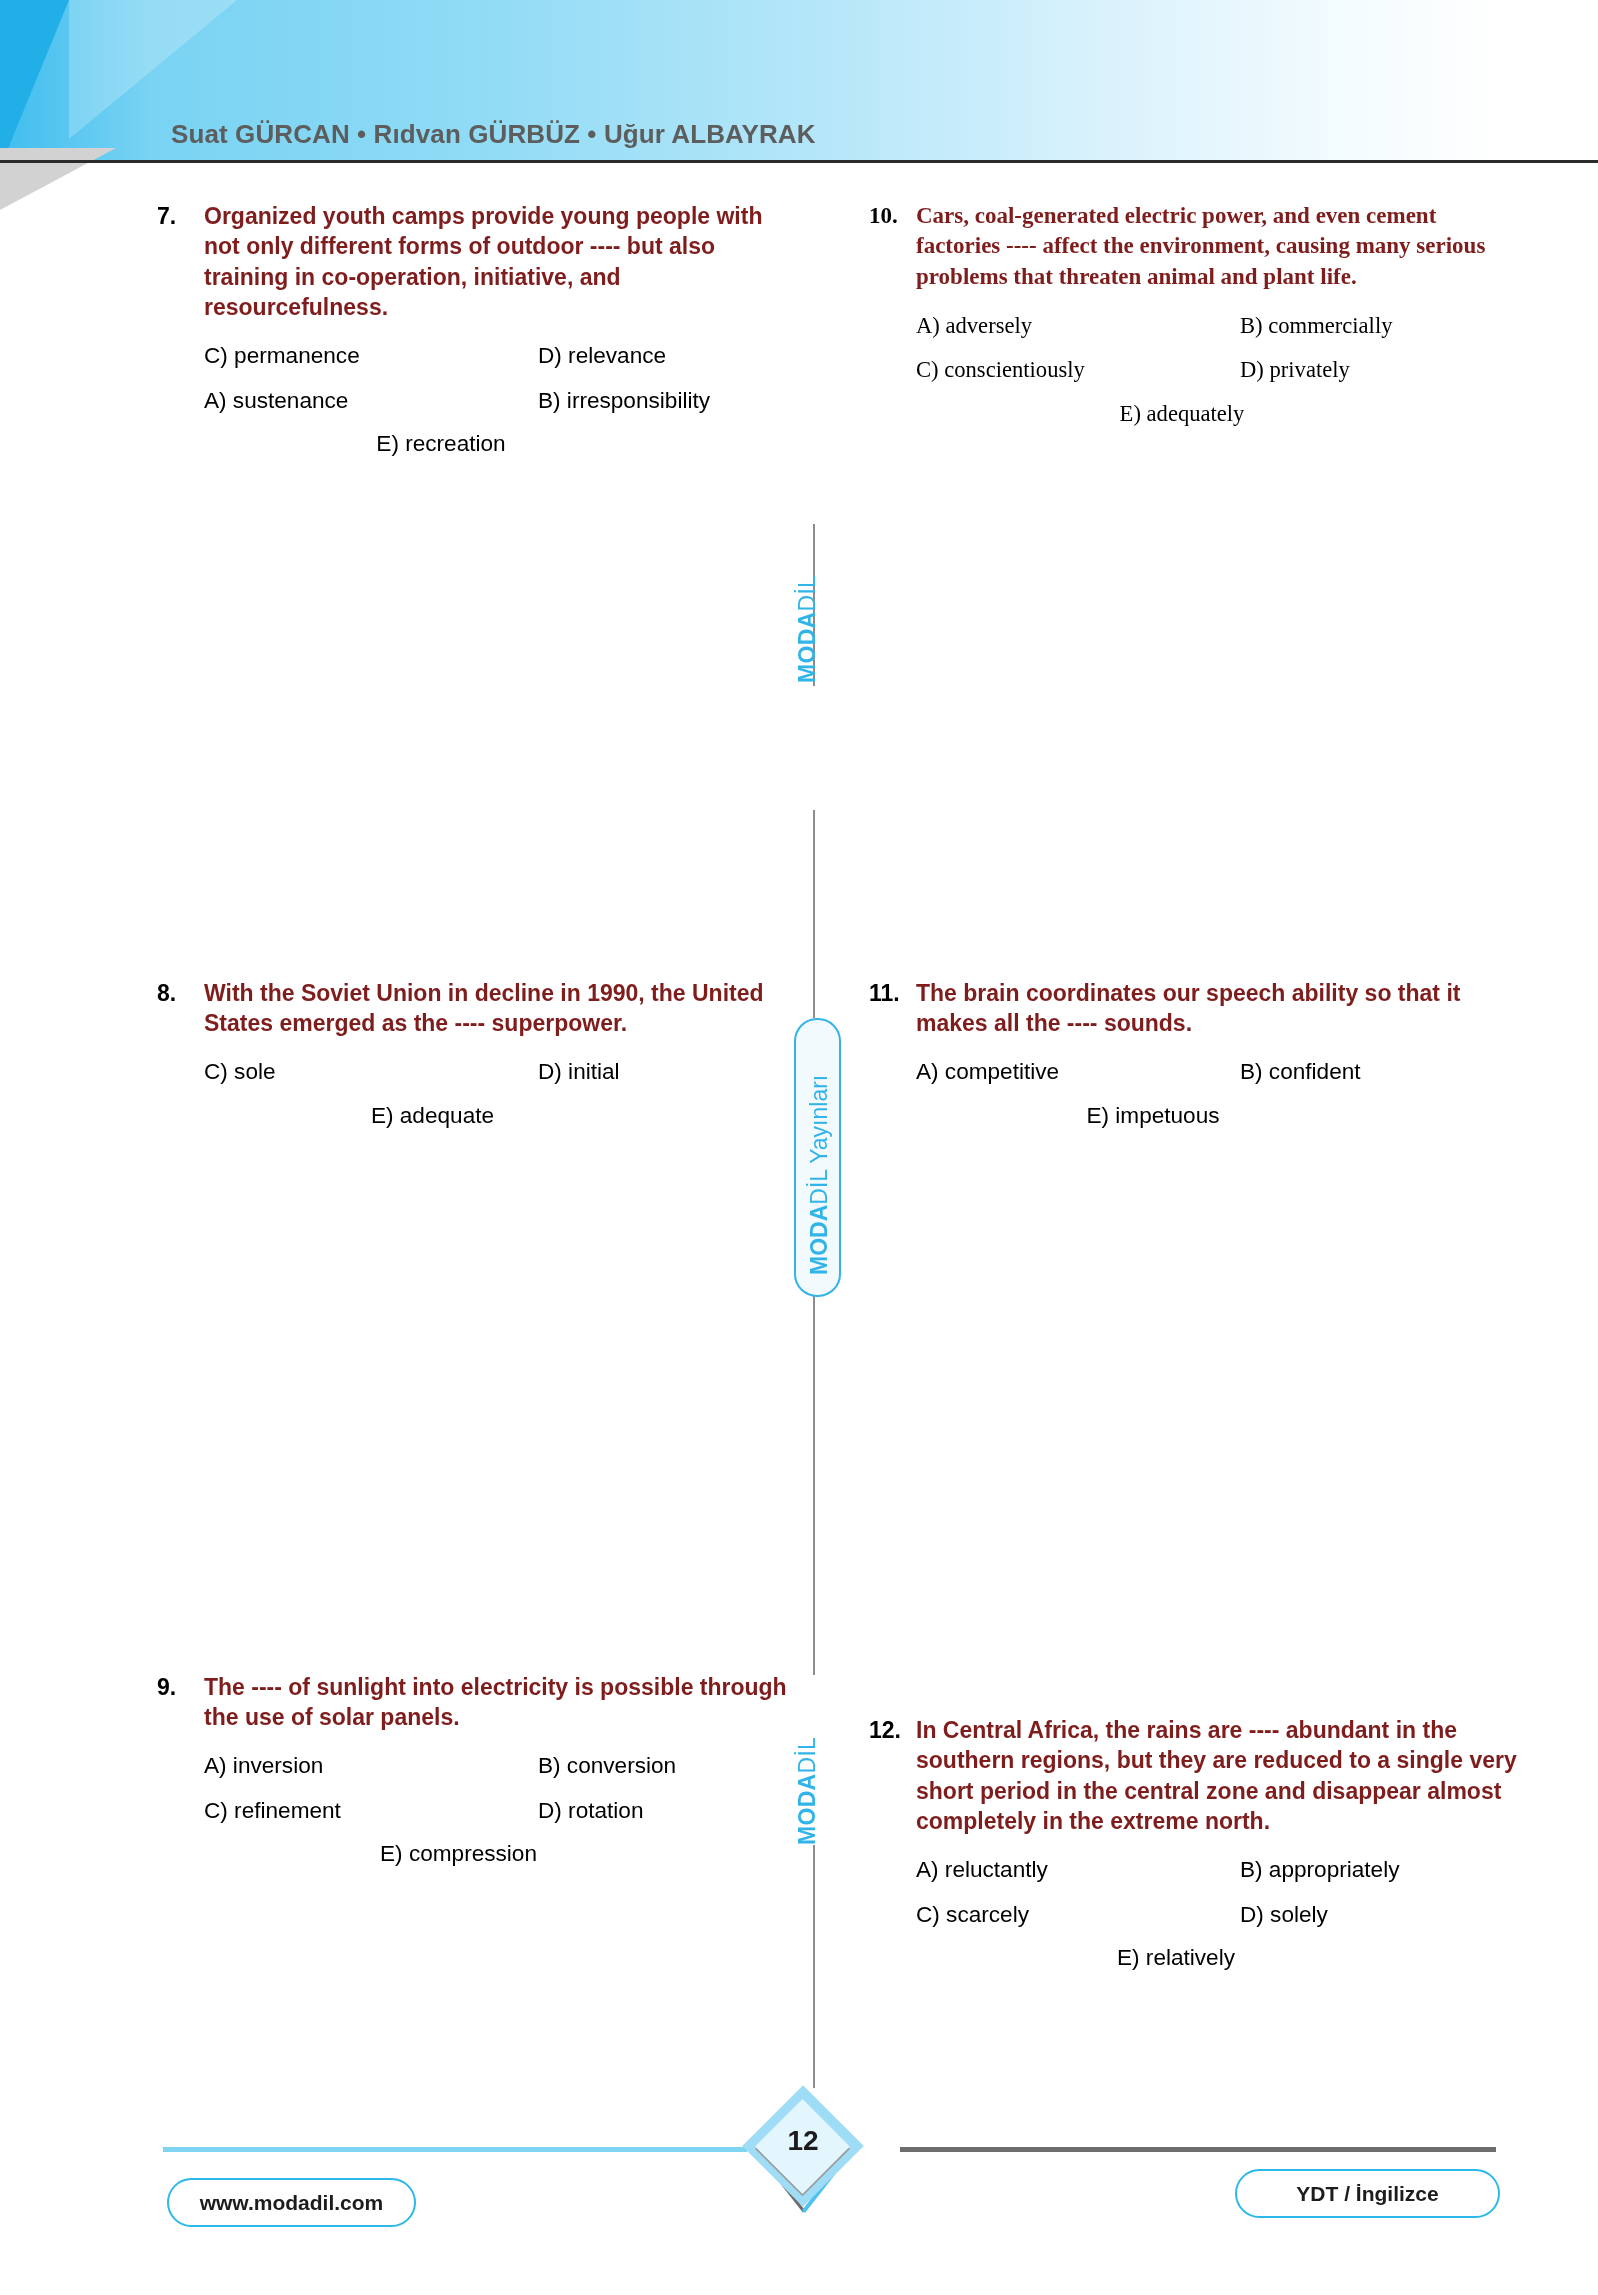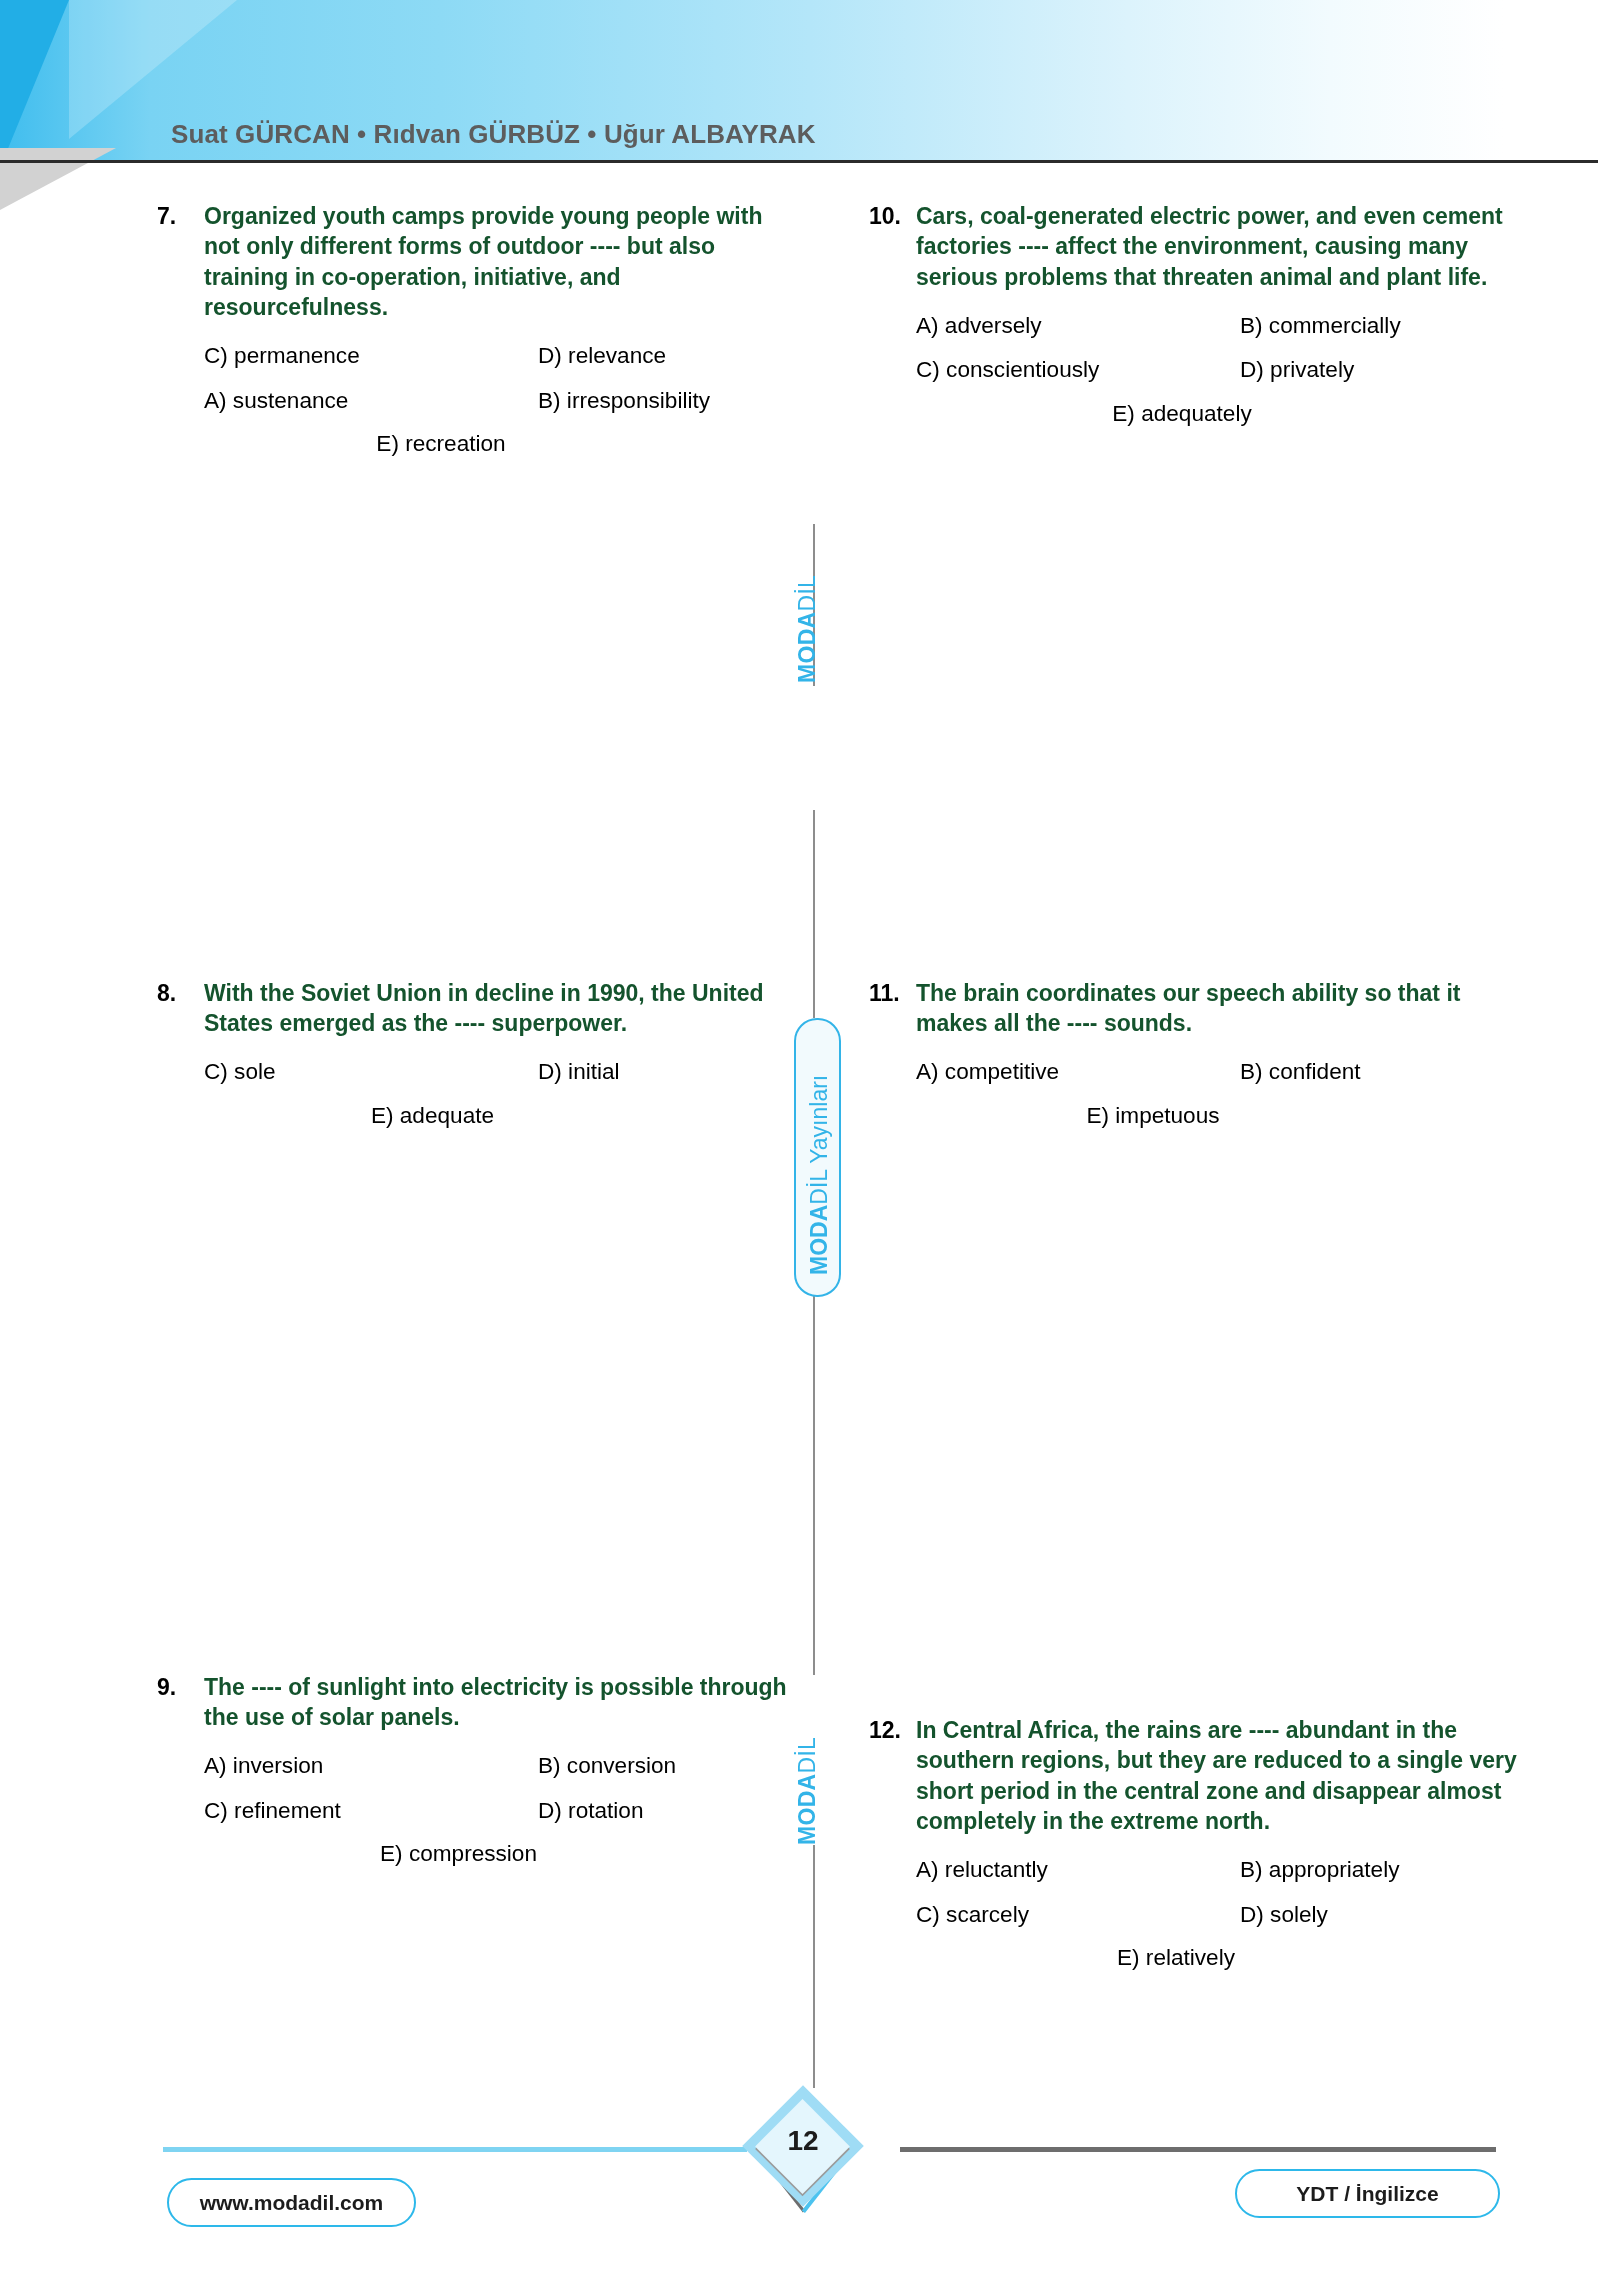--- a/index.html
+++ b/index.html
@@ -150,21 +150,21 @@
     font-size: 23px;
     font-weight: bold;
     color: #000000;
     width: 47px;
     flex: 0 0 47px;
     line-height: 1.32;
   }
   .q-stem {
     font-size: 23px;
     font-weight: bold;
-    color: #14532d;
+    color: #7f1d1d;
     line-height: 1.32;
     flex: 1 1 auto;
   }
 
   .opts {
     margin-top: 19.7px;
     padding-left: 47px;
   }
   .opt-row {
     display: flex;
@@ -183,21 +183,21 @@
     justify-content: center;
     margin-top: 3.5px;
     padding-right: 98px;
   }
   .opt-e { font-size: 22.6px; color: #000000; }
 
   
   #q7  { top: 201px; }
   #q8  { top: 978px; }
   #q9  { top: 1672px; }
-  #q10 { top: 201px; }
+  #q10 { top: 201px; font-family: Liberation Serif, serif; }
   #q11 { top: 978px; }
   #q12 { top: 1696px; margin-top: 19px; }
 
   #q10 .opt-a, #q10 .opt-c { width: 324px; flex: 0 0 324px; }
   #q11 .opt-a, #q11 .opt-c { width: 324px; flex: 0 0 324px; }
   #q12 .opt-a, #q12 .opt-c { width: 324px; flex: 0 0 324px; }
   #q10 .opt-e-row { padding-right: 69px; }
   #q11 .opt-e-row { padding-right: 127px; }
   #q12 .opt-e-row { padding-right: 81px; }
   #q9 .opt-e-row  { padding-right: 75px; }

